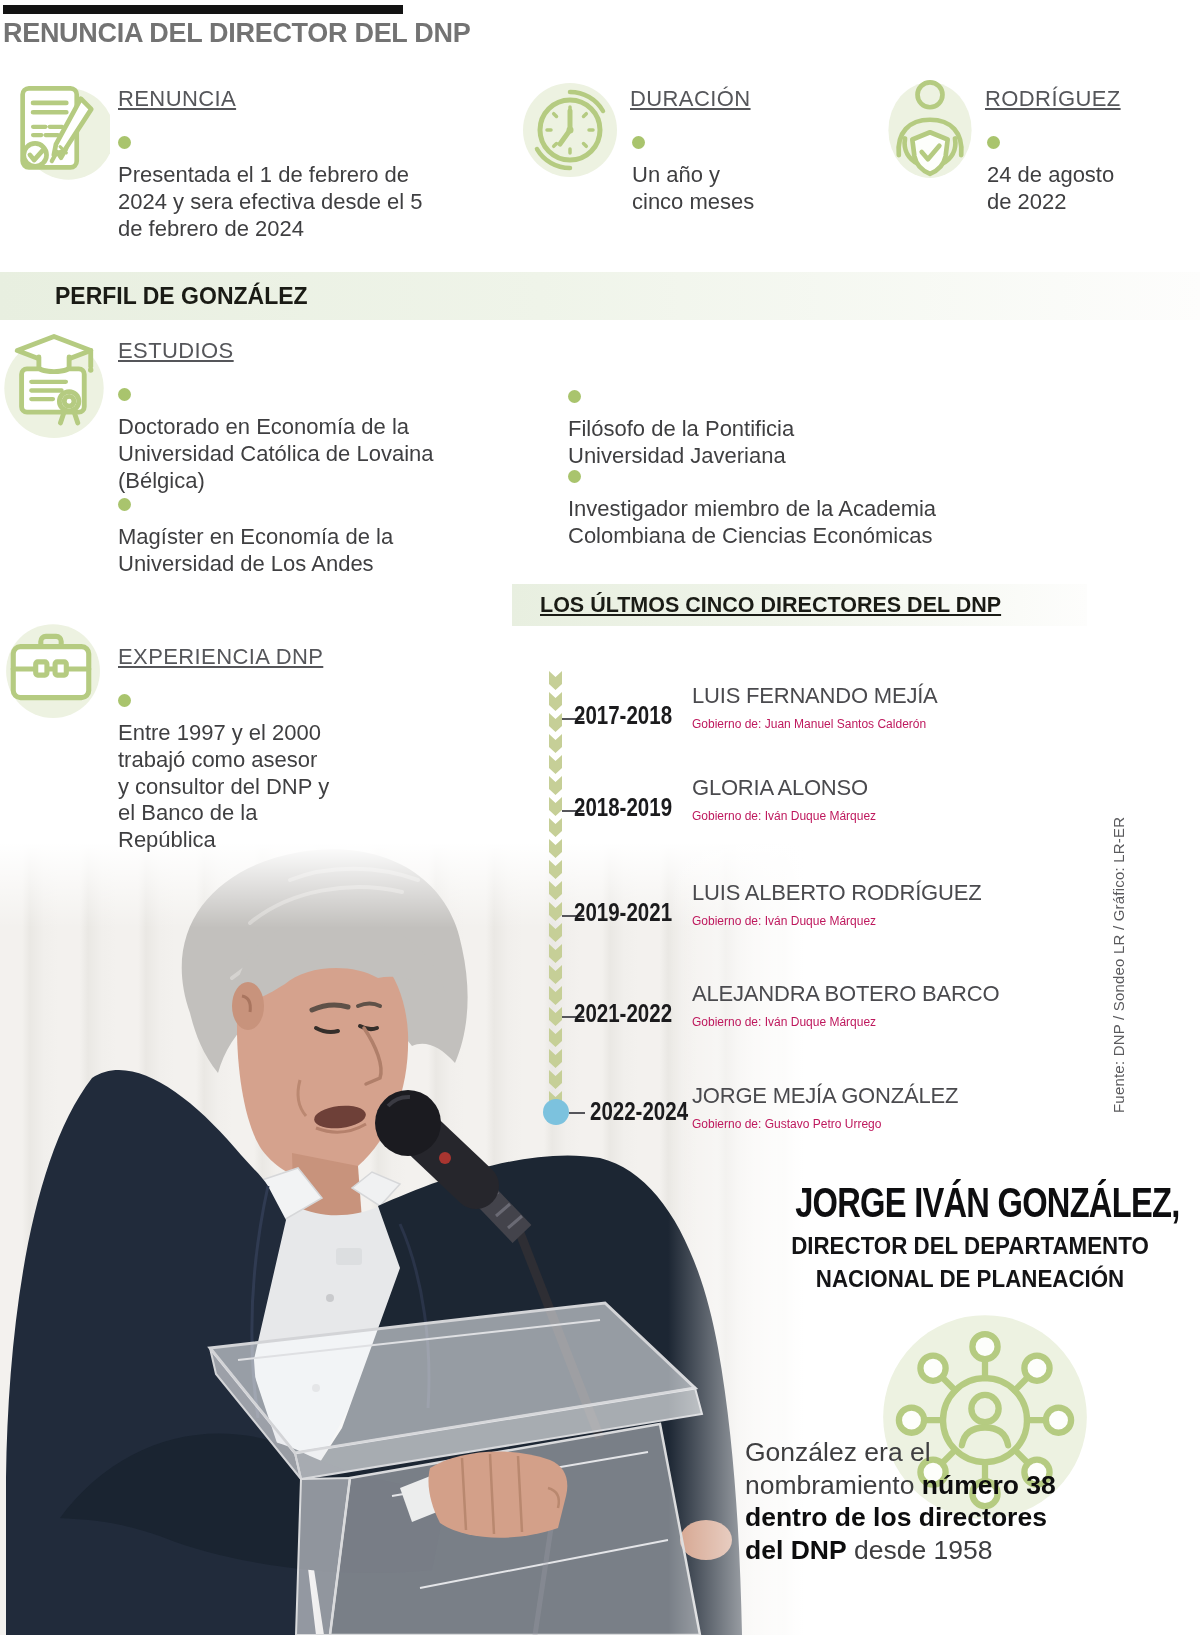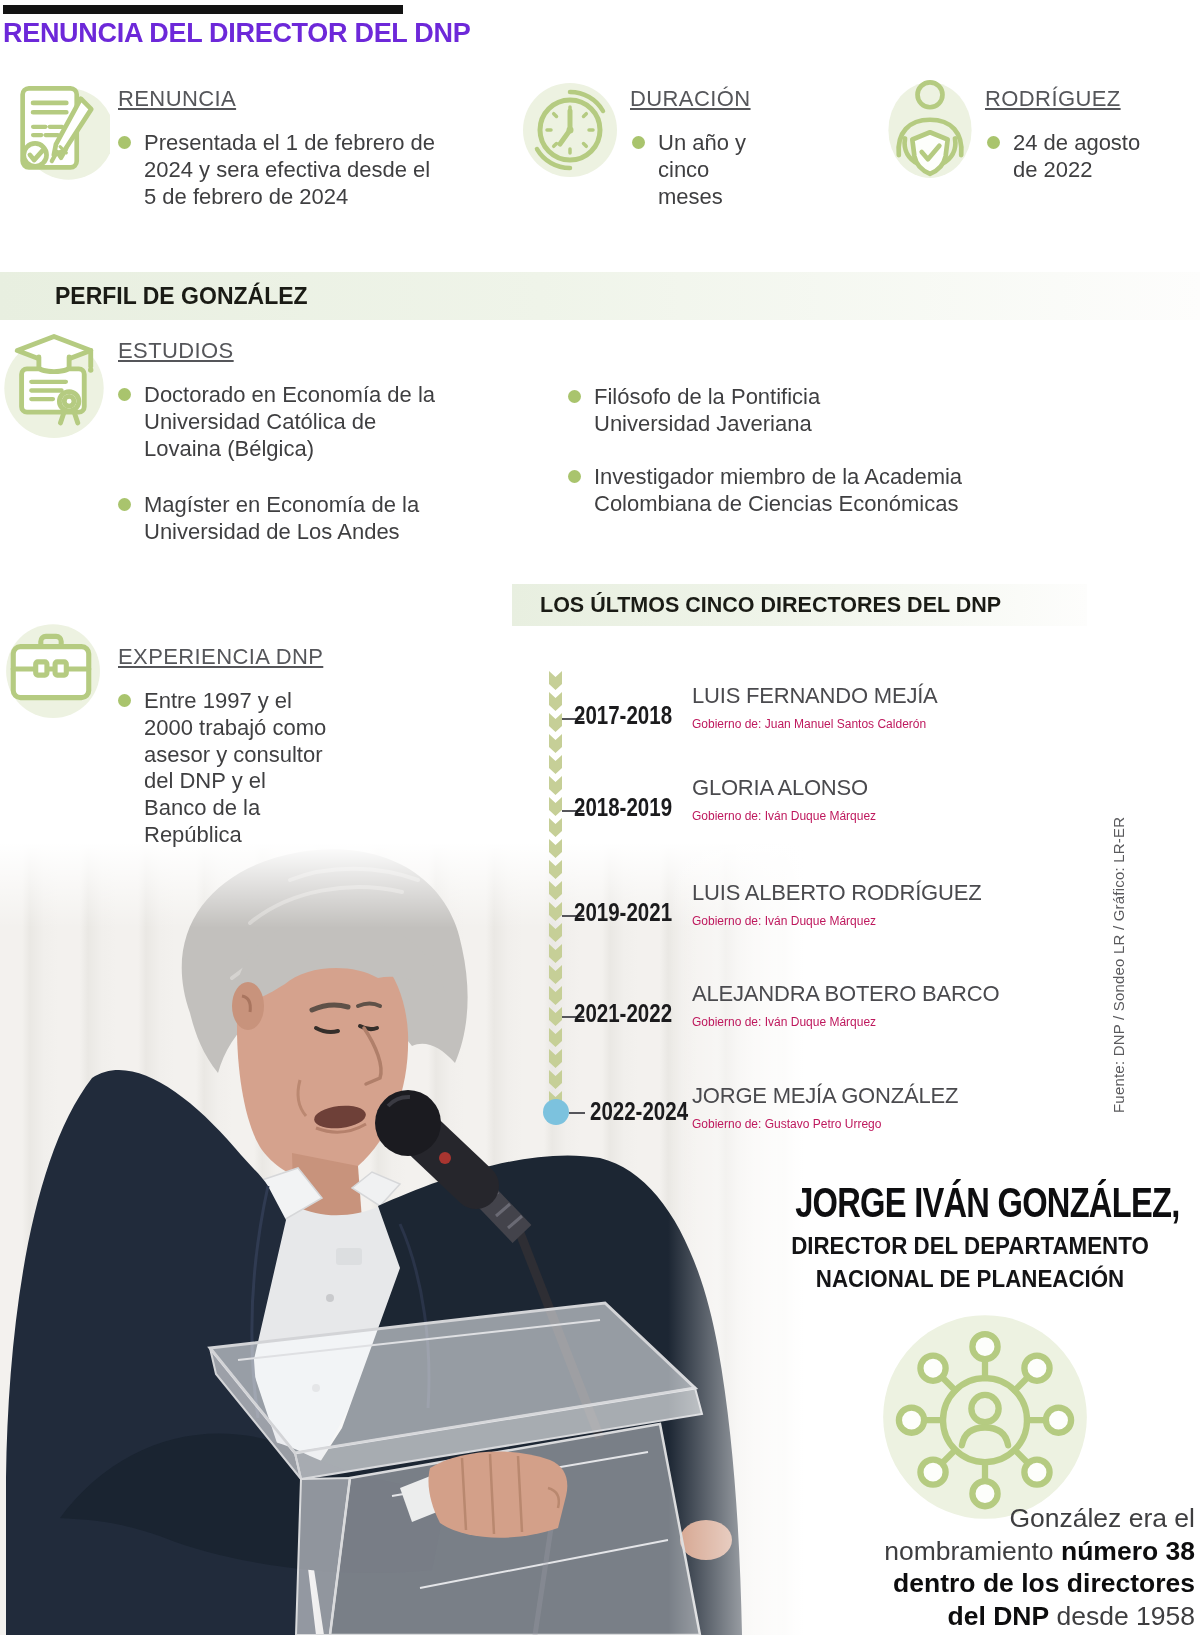--- a/index.html
+++ b/index.html
@@ -2,46 +2,46 @@
 <html><head>
 <meta charset="utf-8">
 <style>
   html,body{margin:0;padding:0;background:#fff;}
   .page{position:relative;width:1200px;height:1635px;background:#ffffff;overflow:hidden;
         font-family:"Liberation Sans","DejaVu Sans",sans-serif;color:#3f3f41;}
   .page *{box-sizing:border-box;}
   .abs{position:absolute;}
 
   .top-bar{left:3px;top:5px;width:400px;height:9px;background:#131313;}
-  .main-title{left:3px;top:18px;margin:0;font-size:27px;font-weight:700;color:#6d28d9;letter-spacing:-0.3px;white-space:nowrap;}
+  .main-title{left:3px;top:18px;margin:0;font-size:27px;font-weight:700;color:#737373;letter-spacing:-0.3px;white-space:nowrap;}
 
   .icon-wrap svg{display:block;width:100%;height:100%;}
   .fact-label{font-size:22px;color:#55565a;letter-spacing:0.4px;white-space:nowrap;text-decoration:underline;}
-  .bullet-item{display:flex;gap:13px;font-size:22px;line-height:1.22;color:#3f3f41;}
+  .bullet-item{display:flex;gap:13px;font-size:22px;line-height:1.22;color:#3f3f41;flex-direction:column;}
   .bullet{flex:0 0 13px;width:13px;height:13px;border-radius:50%;background:#a9c46d;margin-top:6px;}
 
   .band{background:linear-gradient(90deg,#e8efe0 0%,#eff4e9 45%,#fdfdfc 100%);}
   .band-title{font-weight:700;color:#1a1b15;white-space:nowrap;}
   #band-perfil{left:0;top:272px;width:1200px;height:48px;}
   #perfil-title{left:55px;top:272px;height:48px;line-height:48px;font-size:23px;text-align:center;}
   #band-directors{left:512px;top:584px;width:575px;height:42px;}
-  #directors-title{left:540px;top:584px;height:42px;line-height:42px;font-size:21.5px;}
+  #directors-title{left:540px;top:584px;height:42px;line-height:42px;font-size:21.5px;text-decoration:underline;}
 
   .tl-years{font-size:25px;font-weight:700;color:#1b1b1d;transform:scaleX(0.82);transform-origin:0 50%;white-space:nowrap;line-height:26px;}
   .tl-name{font-size:22px;color:#4a4a4e;letter-spacing:-0.2px;white-space:nowrap;line-height:24px;}
   .tl-gov{font-size:12px;color:#be185d;white-space:nowrap;line-height:20px;}
   .tl-tick{height:0;border-top:2px solid #55555a;width:22px;}
   .tl-dot{width:26px;height:26px;border-radius:50%;background:#7cc2de;}
 
   .cap-name{left:740px;top:1178px;width:460px;text-align:center;font-size:43px;font-weight:800;color:#0e0e10;
             letter-spacing:-1px;transform:scaleX(0.76);white-space:nowrap;}
   .cap-role{left:740px;width:460px;text-align:center;font-size:23.5px;font-weight:700;color:#141416;
             transform:scaleX(0.95);white-space:nowrap;}
 
-  .footer-fact{left:745px;top:1502px;width:450px;text-align:right;font-size:26.5px;line-height:32.5px;color:#3e3e40;}
+  .footer-fact{left:745px;top:1436px;width:450px;text-align:left;font-size:26.5px;line-height:32.5px;color:#3e3e40;}
   .footer-fact b{color:#0d0d0e;font-weight:700;}
 
   .source-credit{left:1110px;top:795px;height:318px;writing-mode:vertical-rl;transform:rotate(180deg);
                  font-size:15px;color:#5a5a5d;letter-spacing:0.2px;white-space:nowrap;}
 
   .photo{left:0;top:828px;width:828px;height:807px;
          background:repeating-linear-gradient(90deg,#f3f1ee 0px,#f3f1ee 22px,#eae8e4 30px,#f1efec 44px,#f3f1ee 58px);}
   .photo svg{position:absolute;left:0;top:0;}
   .fade-top{left:0;top:828px;width:828px;height:100px;background:linear-gradient(180deg,#ffffff 15%,rgba(255,255,255,0));}
   .fade-right{left:668px;top:828px;width:160px;height:807px;background:linear-gradient(90deg,rgba(255,255,255,0),#ffffff 85%);}

